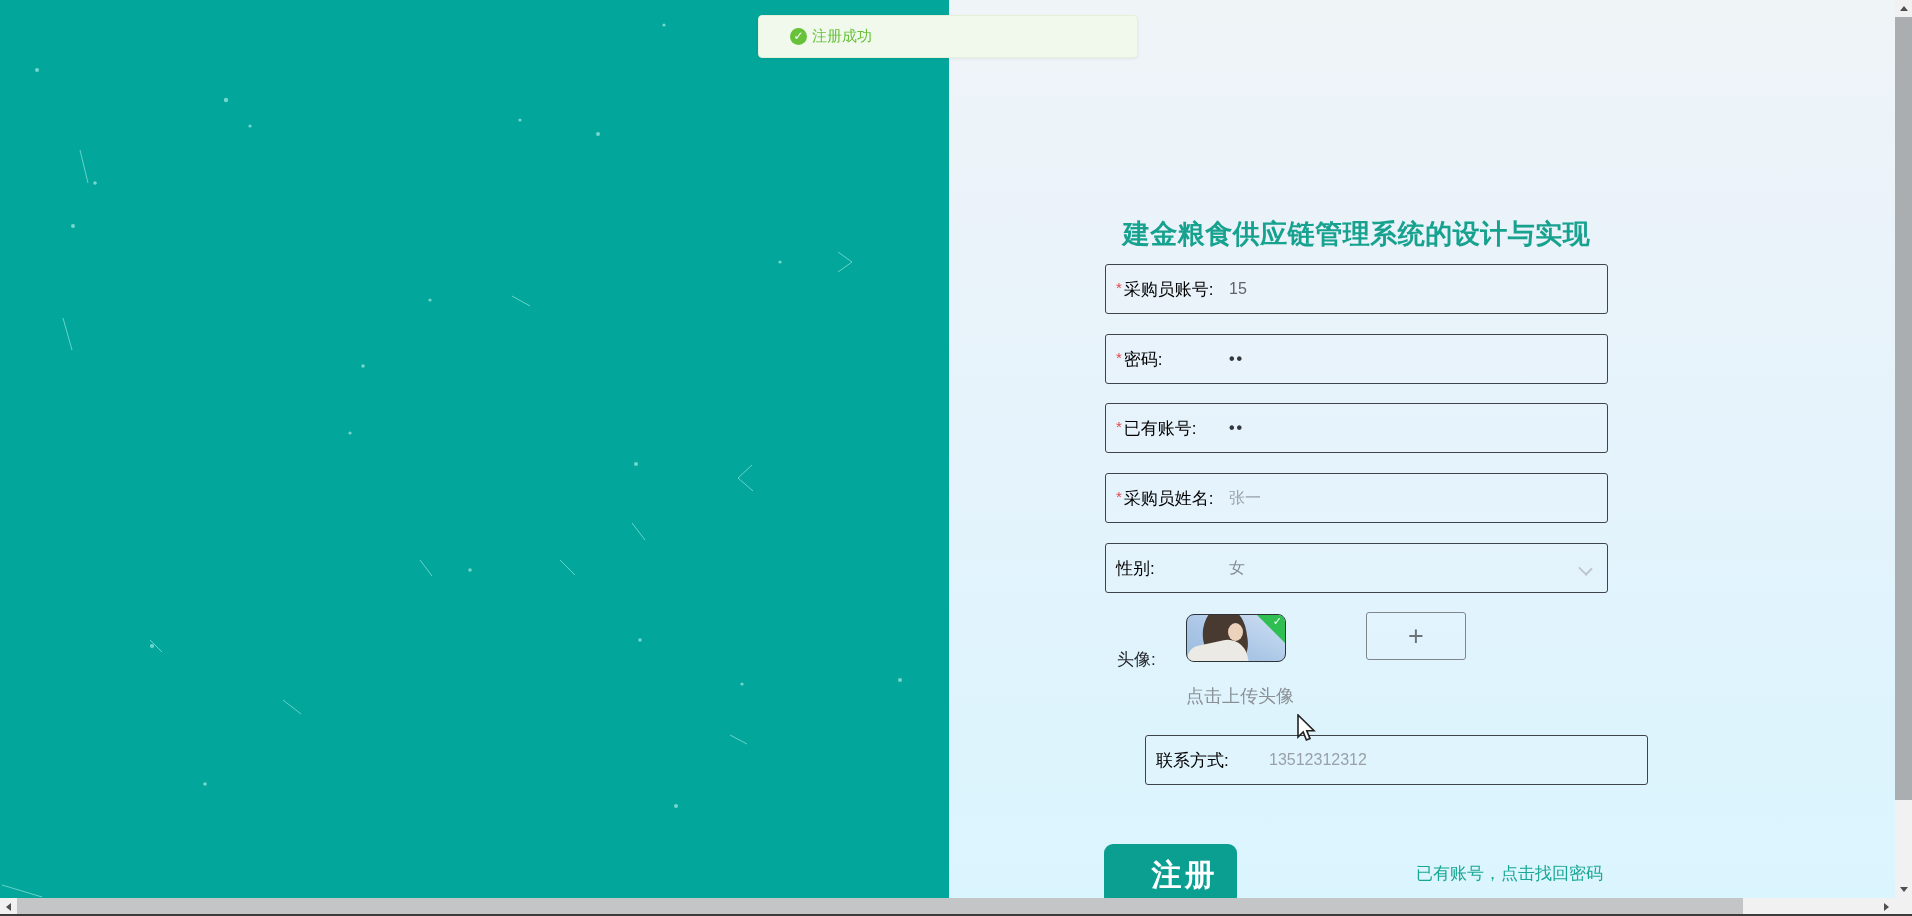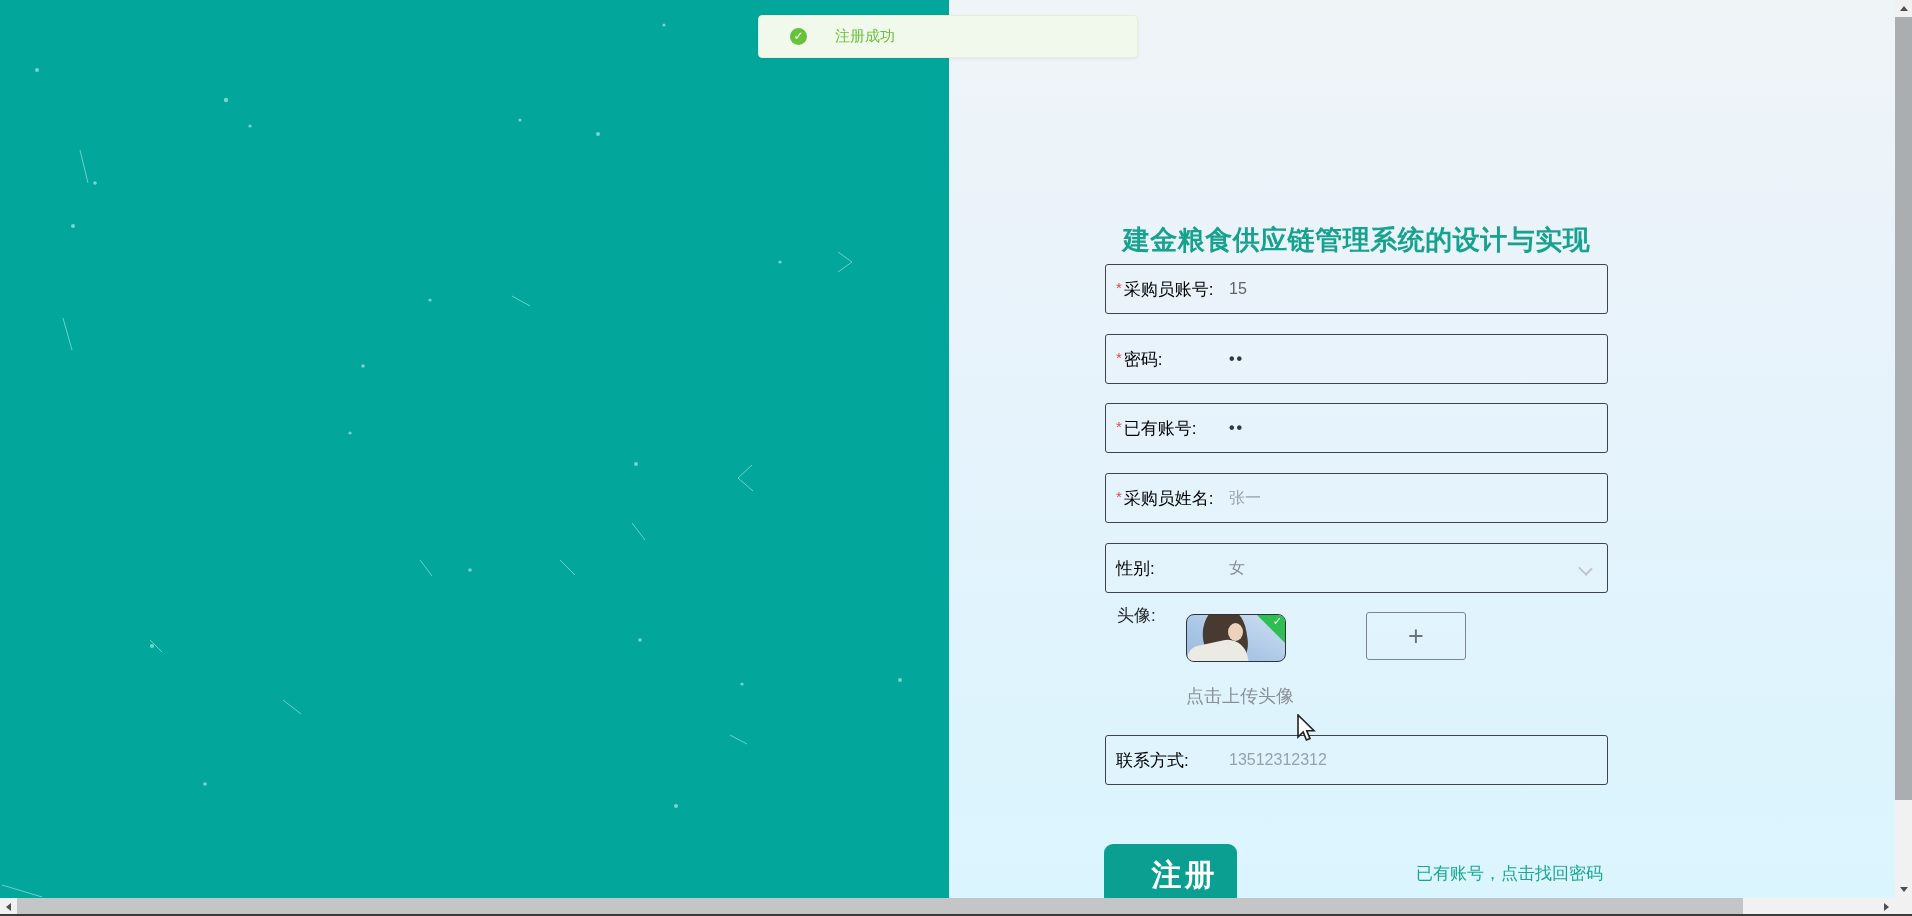--- a/index.html
+++ b/index.html
@@ -10,42 +10,42 @@
   .left-panel{position:absolute;left:0;top:0;width:949px;height:898px;background:var(--teal_panel,#03a69b);overflow:hidden;}
   .right-panel{position:absolute;left:949px;top:0;width:946px;height:898px;
     background:linear-gradient(180deg,#eff4f7 0%,#ebf3fa 25%,#e4f3fc 55%,#def4fd 80%,#dbf5fe 100%);}
 
   
   .toast{position:absolute;left:758px;top:15px;width:380px;height:43px;box-sizing:border-box;
     background:var(--success_bg,#f0f9eb);border:1px solid #e4f0da;border-radius:4px;
     display:flex;align-items:center;z-index:50;box-shadow:0 1px 3px rgba(0,0,0,0.06);}
   .toast-icon{width:17px;height:17px;border-radius:50%;background:var(--success,#67c23a);
     color:#fff;font-size:12px;line-height:17px;text-align:center;margin-left:31px;flex:0 0 auto;}
-  .toast-text{color:var(--success,#67c23a);font-size:15px;margin-left:28px;}
-
-  
-  .title{position:absolute;left:1105px;top:222px;width:503px;margin:0;text-align:center;
+  .toast-text{color:var(--success,#67c23a);font-size:15px;margin-left:5px;}
+
+  
+  .title{position:absolute;left:1105px;top:216px;width:503px;margin:0;text-align:center;
     font-size:27px;font-weight:bold;color:var(--title,#17a28f);white-space:nowrap;letter-spacing:0.5px;}
 
   
   .field{position:absolute;left:1105px;width:503px;height:50px;box-sizing:border-box;
     border:1px solid var(--field_border,#3f444a);border-radius:3px;display:flex;align-items:center;
     padding-left:10px;background:rgba(255,255,255,0.06);}
   .flabel{font-size:17px;color:#000000;}
   .req{color:var(--required,#e64545);font-size:15px;margin-right:2px;position:relative;top:-2px;}
   .fvalue{position:absolute;left:123px;font-size:16px;}
   .v-dark{color:#5f6468;}
   .v-gray{color:#9aa0a8;}
   .v-mid{color:#858c94;}
   .v-dots{color:#33383c;font-size:16px;font-weight:bold;letter-spacing:2px;}
   .chevron{position:absolute;right:16px;top:19px;width:9px;height:9px;
     border-right:2px solid #bcc3cb;border-bottom:2px solid #bcc3cb;transform:rotate(45deg) scaleY(0.85);}
 
   
-  .avatar-label{position:absolute;left:1117px;top:604px;font-size:17px;color:#24282c;}
+  .avatar-label{position:absolute;left:1117px;top:648px;font-size:17px;color:#24282c;}
   .avatar-thumb{position:absolute;left:1186px;top:614px;width:100px;height:48px;box-sizing:border-box;
     border:1px solid #2e3338;border-radius:8px;overflow:hidden;
     background:linear-gradient(205deg,#cfe0f2 0%,#a9c6e6 60%,#9cbade 100%);}
   .hair{position:absolute;left:16px;top:-8px;width:44px;height:60px;background:#483a30;
     border-radius:50% 46% 42% 50%;transform:rotate(-9deg);}
   .face{position:absolute;left:41px;top:8px;width:15px;height:18px;background:#ecd2bb;border-radius:50%;}
   .clothes{position:absolute;left:0px;top:27px;width:60px;height:30px;background:#eceae5;
     border-radius:14px 20px 0 0;transform:rotate(-12deg);}
   .badge{position:absolute;right:-1px;top:-1px;width:0;height:0;
     border-left:30px solid transparent;border-top:30px solid #2fbe52;}
@@ -175,21 +175,21 @@
     <div class="face"></div>
     <div class="clothes"></div>
     <div class="badge"></div>
     <span class="badge-check">✓</span>
   </div>
   <div class="plus-box">
     <span>+</span>
   </div>
   <div class="upload-hint">点击上传头像</div>
 
-  <div class="field" style="top:735px;">
+  <div class="field" style="top:735px;margin-left:40px;">
     <span class="flabel">联系方式:</span>
     <span class="fvalue v-gray">13512312312</span>
   </div>
 
   <button class="register-btn">注册</button>
   <span class="login-link">已有账号，点击找回密码</span>
 
   <svg class="cursor" width="26" height="30" viewBox="0 0 13 15">
     <path d="M1,0.5 L1,11.5 L3.6,9 L5.2,13 L7,12.3 L5.4,8.4 L9,8.4 Z" fill="#ffffff" stroke="#222" stroke-width="0.8"></path>
   </svg>

